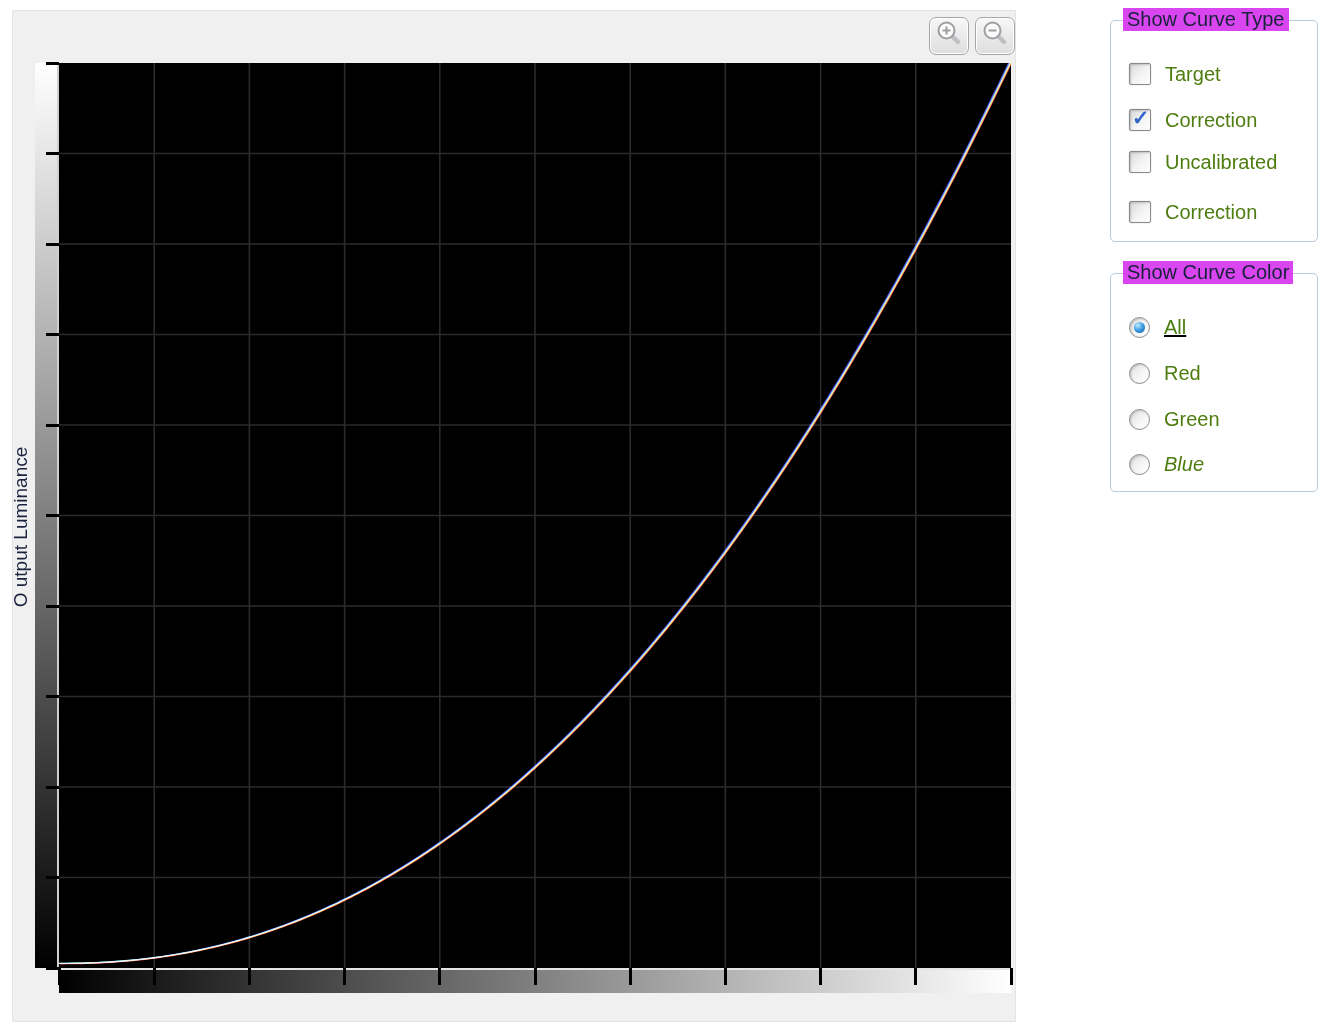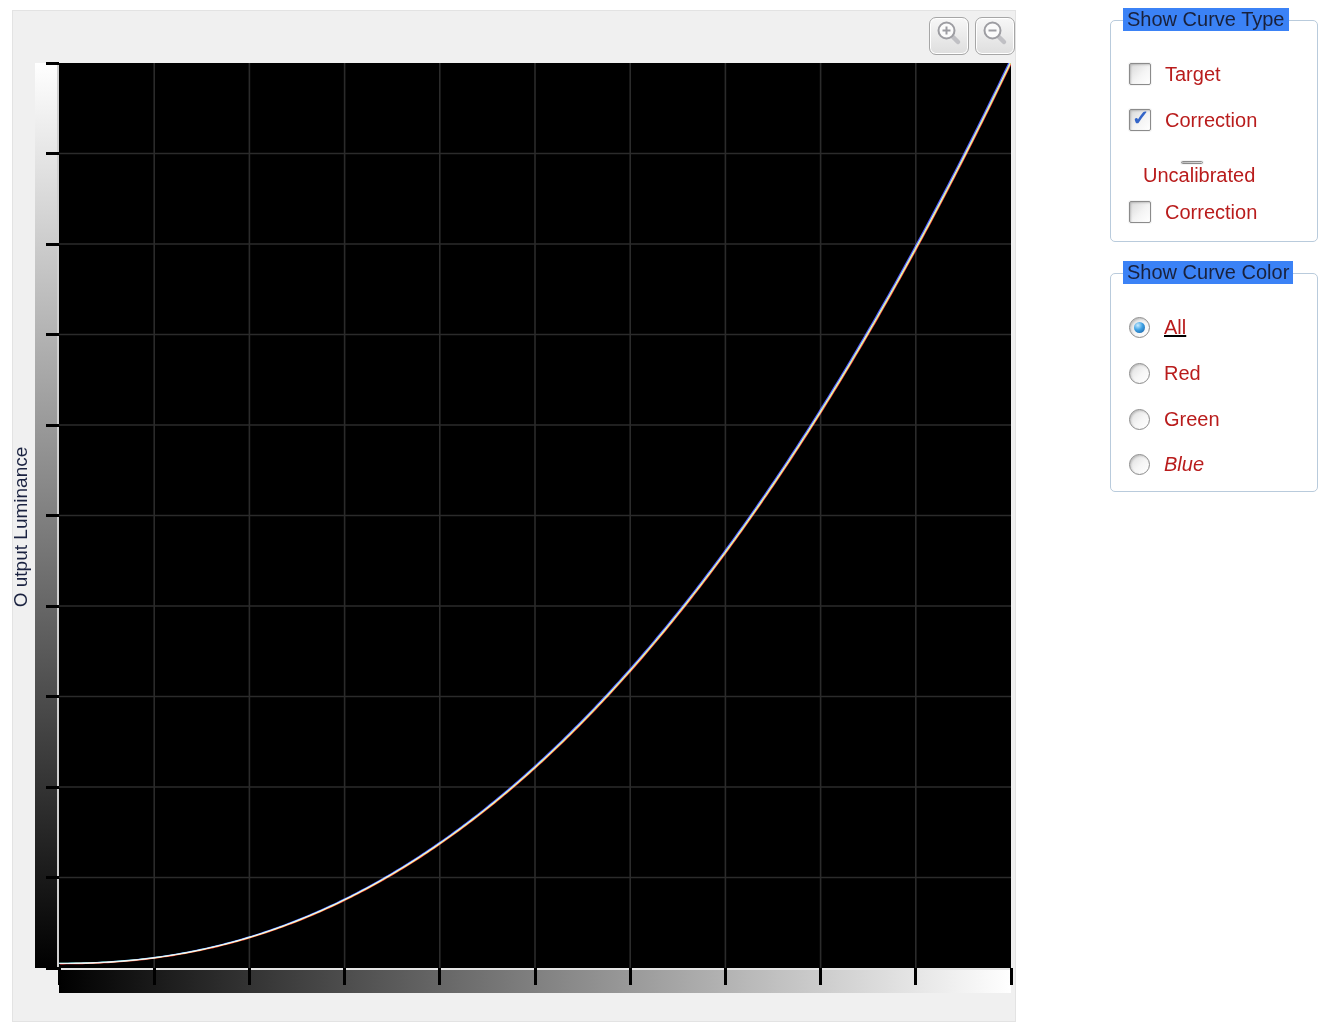--- a/index.html
+++ b/index.html
@@ -32,24 +32,24 @@
               box-shadow:inset 0 0 0 1px #ffffff; cursor:pointer;
               display:flex; align-items:center; justify-content:center; }
   #zoom-in-btn  { left:916px; top:6px; }
   #zoom-out-btn { left:962px; top:6px; }
 
   
   .group-box { position:absolute; width:208px; border:1px solid #b9cbdc;
                border-radius:5px; background:#ffffff; }
   #curve-type-box  { left:1110px; top:20px;  height:222px; }
   #curve-color-box { left:1110px; top:273px; height:219px; }
-  .group-label { position:absolute; top:-13px; left:12px; background:#3b82f6;
+  .group-label { position:absolute; top:-13px; left:12px; background:#d946ef;
                  padding:0 4px; font-size:20px; color:#19213c; white-space:nowrap; }
   .opt-row { position:absolute; left:18px; display:flex; align-items:center; height:26px; }
-  .opt-label { margin-left:14px; font-size:20px; color:#b91c1c; }
+  .opt-label { margin-left:14px; font-size:20px; color:#4d7c0f; }
 
   .checkbox { width:22px; height:22px; border:1px solid #8b8b8b; border-radius:2px;
               background:linear-gradient(135deg,#d9d9d9 0%,#f4f4f4 55%,#ffffff 100%);
               box-shadow:inset 1px 1px 2px rgba(0,0,0,0.18), 0 0 0 1px #f4f4f4;
               position:relative; cursor:pointer; }
   .checkbox .check { position:absolute; left:2px; top:-4px; font-size:21px;
                      font-weight:bold; color:#3465c8; display:none; }
   .checkbox.checked .check { display:block; }
 
   .radio { width:21px; height:21px; border:1px solid #8b8b8b; border-radius:50%;
@@ -153,21 +153,21 @@
     <div class="checkbox" id="cb-0">
       </div>
     <span class="opt-label">Target</span>
   </div>
   <div class="opt-row" style="top:86px;">
     <div class="checkbox checked" id="cb-1">
       <span class="check">✓</span>
       </div>
     <span class="opt-label">Correction</span>
   </div>
-  <div class="opt-row" style="top:140px;flex-direction:column;">
+  <div class="opt-row" style="top:128px;">
     <div class="checkbox" id="cb-2">
       </div>
     <span class="opt-label">Uncalibrated</span>
   </div>
   <div class="opt-row" style="top:178px;">
     <div class="checkbox" id="cb-3">
       </div>
     <span class="opt-label">Correction</span>
   </div>
 </div>

